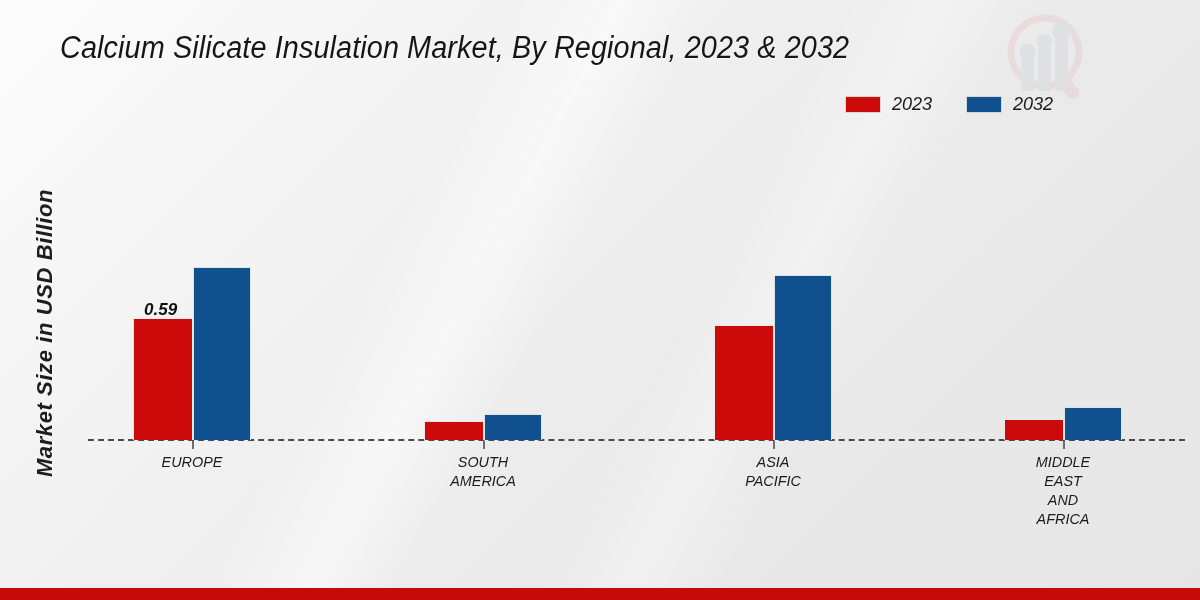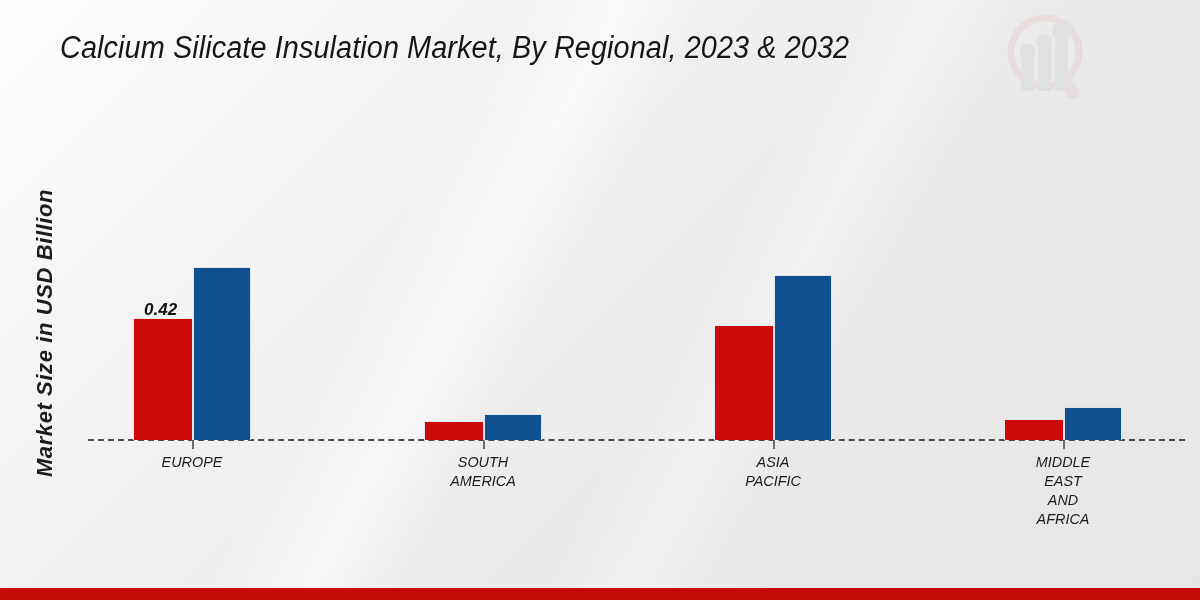--- a/index.html
+++ b/index.html
@@ -113,35 +113,45 @@
     <rect x="18" y="48" width="13" height="33" rx="2" fill="#c9cbd0"></rect>
     <rect x="35" y="38" width="13" height="43" rx="2" fill="#c9cbd0"></rect>
     <rect x="52" y="28" width="13" height="53" rx="2" fill="#c9cbd0"></rect>
     <circle cx="24.5" cy="42" r="8" fill="#c9cbd0"></circle>
     <circle cx="41.5" cy="32" r="8" fill="#c9cbd0"></circle>
     <circle cx="58.5" cy="21" r="9.5" fill="#c9cbd0"></circle>
   </svg>
 
   <div id="title">Calcium Silicate Insulation Market, By Regional, 2023 &amp; 2032</div>
 
+  <div id="legend">
+    <div class="lg-item">
+      <span class="lg-sw red"></span>
+      <span class="lg-tx">2023</span>
+    </div>
+    <div class="lg-item">
+      <span class="lg-sw blue"></span>
+      <span class="lg-tx">2032</span>
+    </div>
+  </div>
 
   <div id="ylabel">Market Size in USD Billion</div>
 
   <div id="plot">
 
     <div id="axis"></div>
 
     <div class="tick" style="left:192px"></div>
     <div class="tick" style="left:483px"></div>
     <div class="tick" style="left:773px"></div>
     <div class="tick" style="left:1063px"></div>
 
     <div class="bar red" style="left:133px;width:60px;height:122px"></div>
     <div class="bar blue" style="left:193px;width:58px;height:173px"></div>
-    <div class="dlabel" style="left:144px;top:300px">0.42</div>
+    <div class="dlabel" style="left:144px;top:300px">0.59</div>
 
     <div class="bar red" style="left:424px;width:60px;height:19px"></div>
     <div class="bar blue" style="left:484px;width:58px;height:26px"></div>
 
     <div class="bar red" style="left:714px;width:60px;height:115px"></div>
     <div class="bar blue" style="left:774px;width:58px;height:165px"></div>
 
     <div class="bar red" style="left:1004px;width:60px;height:21px"></div>
     <div class="bar blue" style="left:1064px;width:58px;height:33px"></div>
 

